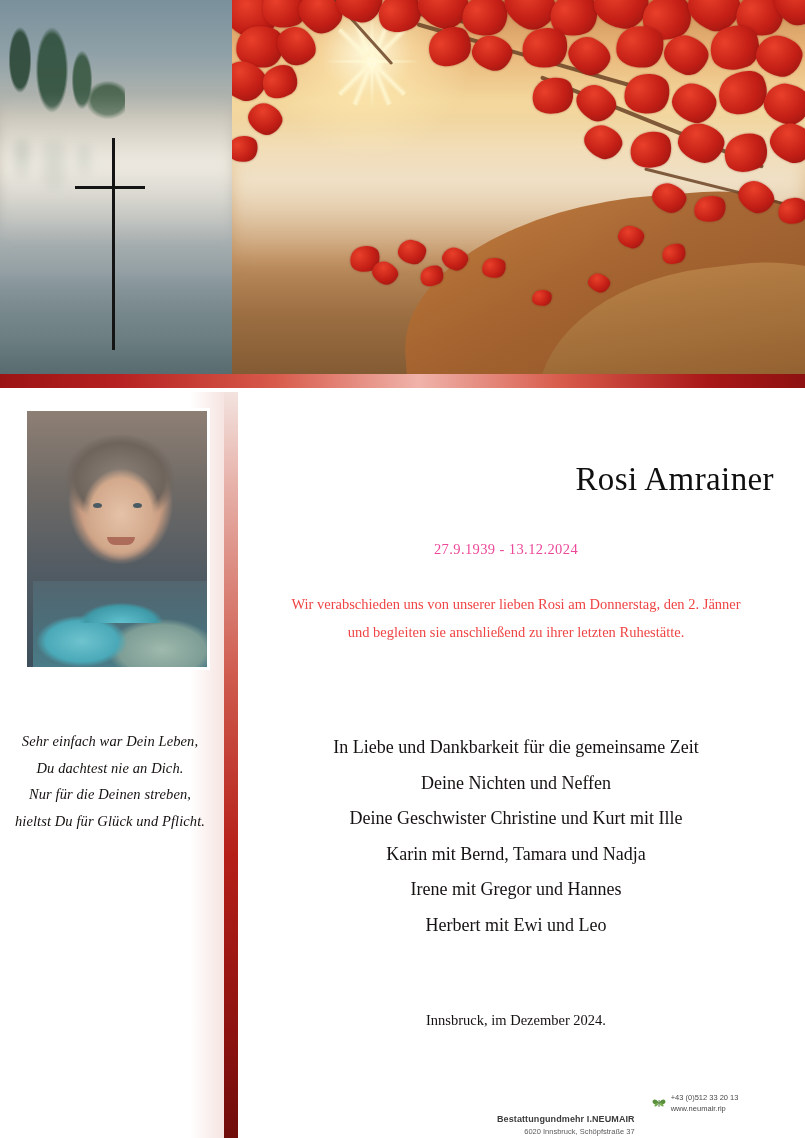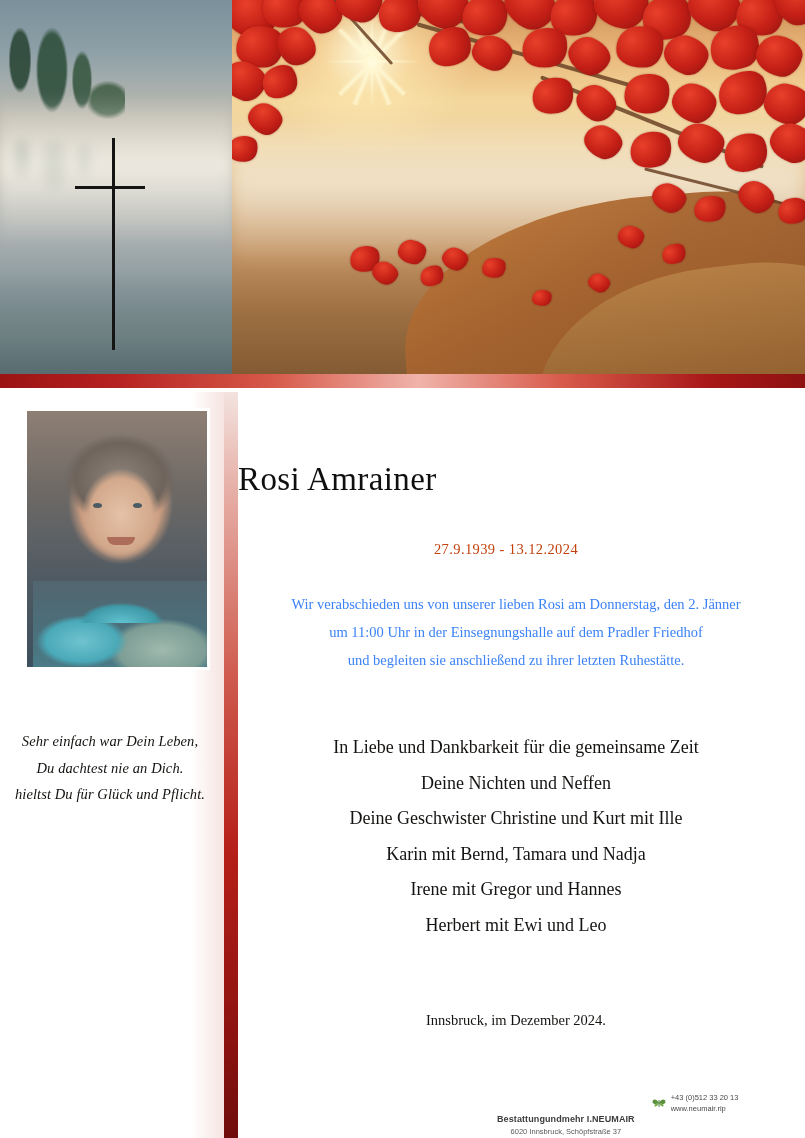--- a/index.html
+++ b/index.html
@@ -233,42 +233,42 @@
     font-size: 14.5px;
     line-height: 26.5px;
     color: #14120f;
     letter-spacing: .1px;
   }
 
   
   .name {
     position: absolute;
     left: 238px; top: 458px; width: 536px;
-    text-align: left;
+    text-align: right;
     font-size: 33px;
     line-height: 42px;
     color: #0f0f0f;
     letter-spacing: .4px;
   }
   .dates {
     position: absolute;
     left: 238px; top: 538px; width: 536px;
     text-align: center;
     font-size: 14.5px;
     line-height: 22px;
-    color: #c2410c;
+    color: #ec4899;
     letter-spacing: .4px;
   }
   .announce {
     position: absolute;
     left: 258px; top: 590px; width: 516px;
     text-align: center;
     font-size: 14.5px;
     line-height: 28px;
-    color: #3b82f6;
+    color: #ef4444;
   }
   .thanks {
     position: absolute;
     left: 258px; top: 730px; width: 516px;
     text-align: center;
     font-size: 18px;
     line-height: 35.5px;
     color: #151311;
   }
   .place {
@@ -282,21 +282,21 @@
 
   
   .footer {
     position: absolute;
     left: 497px; top: 1088px; width: 284px; height: 30px;
     display: flex; align-items: center; justify-content: flex-start;
     font-family: "Liberation Sans", sans-serif;
     color: #4a4a4a;
   }
   .footer .brand {
-    text-align: center;
+    text-align: right;
     line-height: 11px;
     margin-top: 44px;
   }
   .footer .brand .l1 { font-size: 9px; font-weight: 700; color: #3c3c3c; letter-spacing: .1px; }
   .footer .brand .l2 { font-size: 7.5px; color: #5a5a5a; margin-top: 1px; }
   .footer .sep { width: 16px; }
   .footer .butterfly {
     width: 16px; height: 16px; margin-right: 4px;
     position: relative;
   }
@@ -413,29 +413,29 @@
     <div class="eye r"></div>
     <div class="mouth"></div>
     <div class="scarf"></div>
     <div class="collar"></div>
   </div>
 </div>
 
 <div class="verse">
   <div>Sehr einfach war Dein Leben,</div>
   <div>Du dachtest nie an Dich.</div>
+  <div>Nur für die Deinen streben,</div>
   <div>hieltst Du für Glück und Pflicht.</div>
 </div>
 
 <div class="name">Rosi Amrainer</div>
 <div class="dates">27.9.1939   -   13.12.2024</div>
 
 <div class="announce">
   <div>Wir verabschieden uns von unserer lieben Rosi am Donnerstag, den 2. Jänner</div>
-  <div>um 11:00 Uhr in der Einsegnungshalle auf dem Pradler Friedhof</div>
   <div>und begleiten sie anschließend zu ihrer letzten Ruhestätte.</div>
 </div>
 
 <div class="thanks">
   <div>In Liebe und Dankbarkeit für die gemeinsame Zeit</div>
   <div>Deine Nichten und Neffen</div>
   <div>Deine Geschwister Christine und Kurt mit Ille</div>
   <div>Karin mit Bernd, Tamara und Nadja</div>
   <div>Irene mit Gregor und Hannes</div>
   <div>Herbert mit Ewi und Leo</div>

